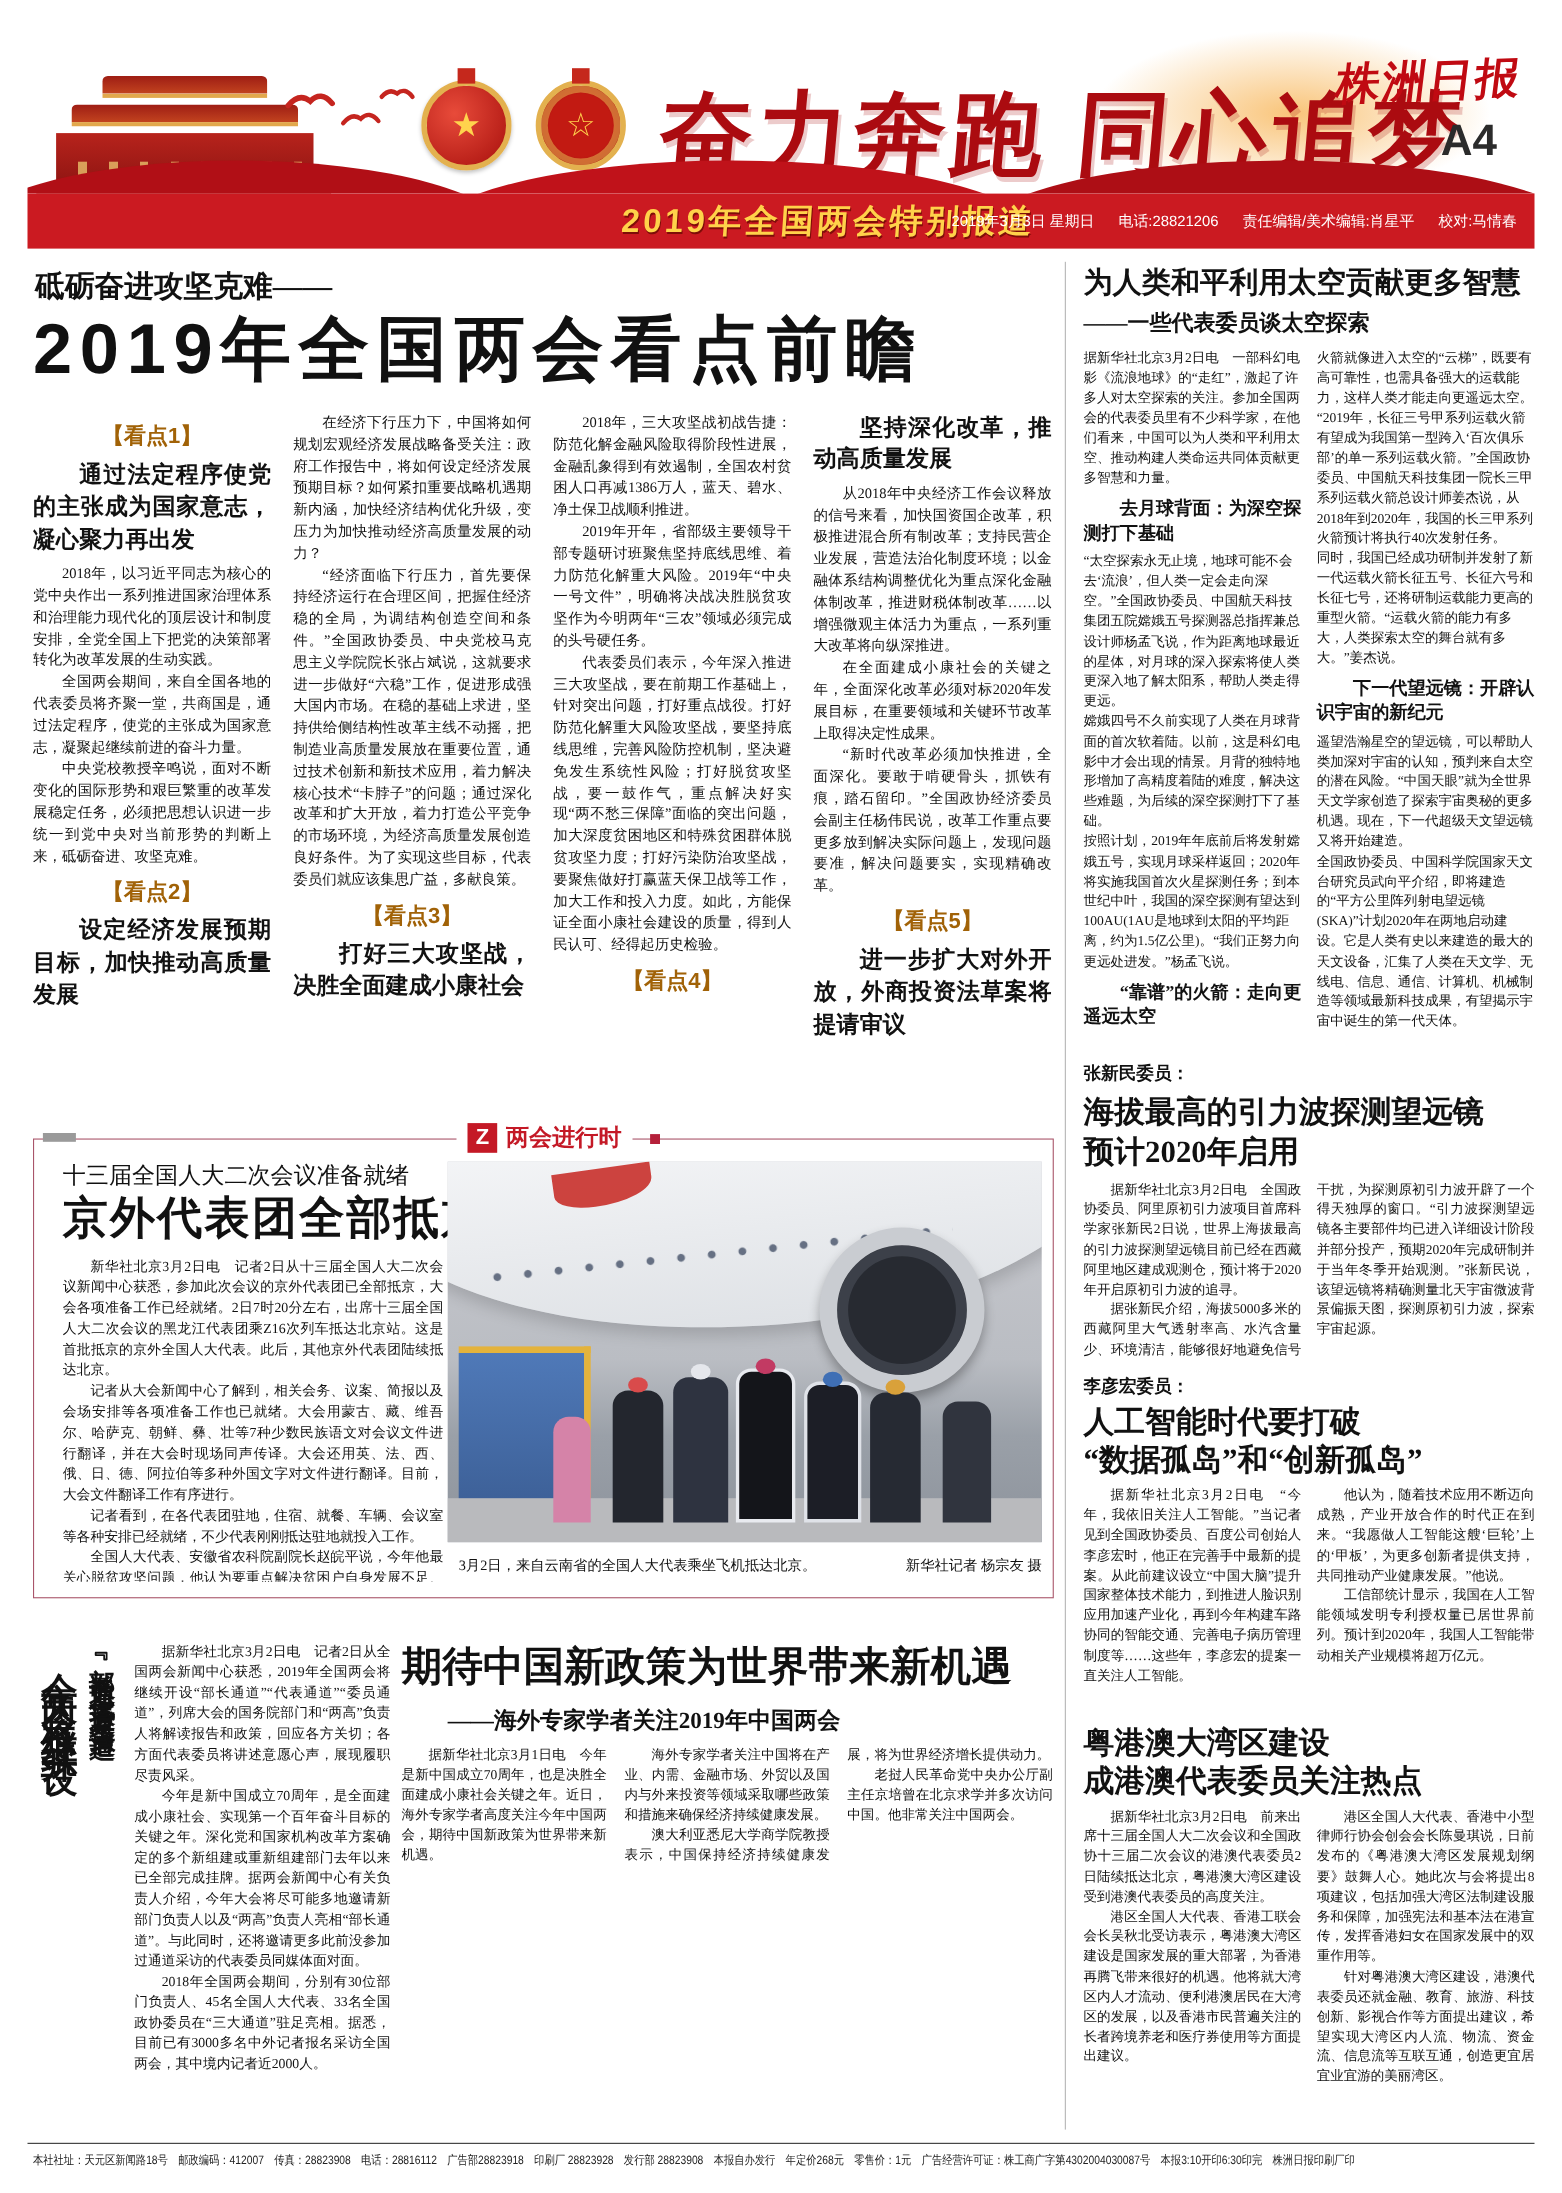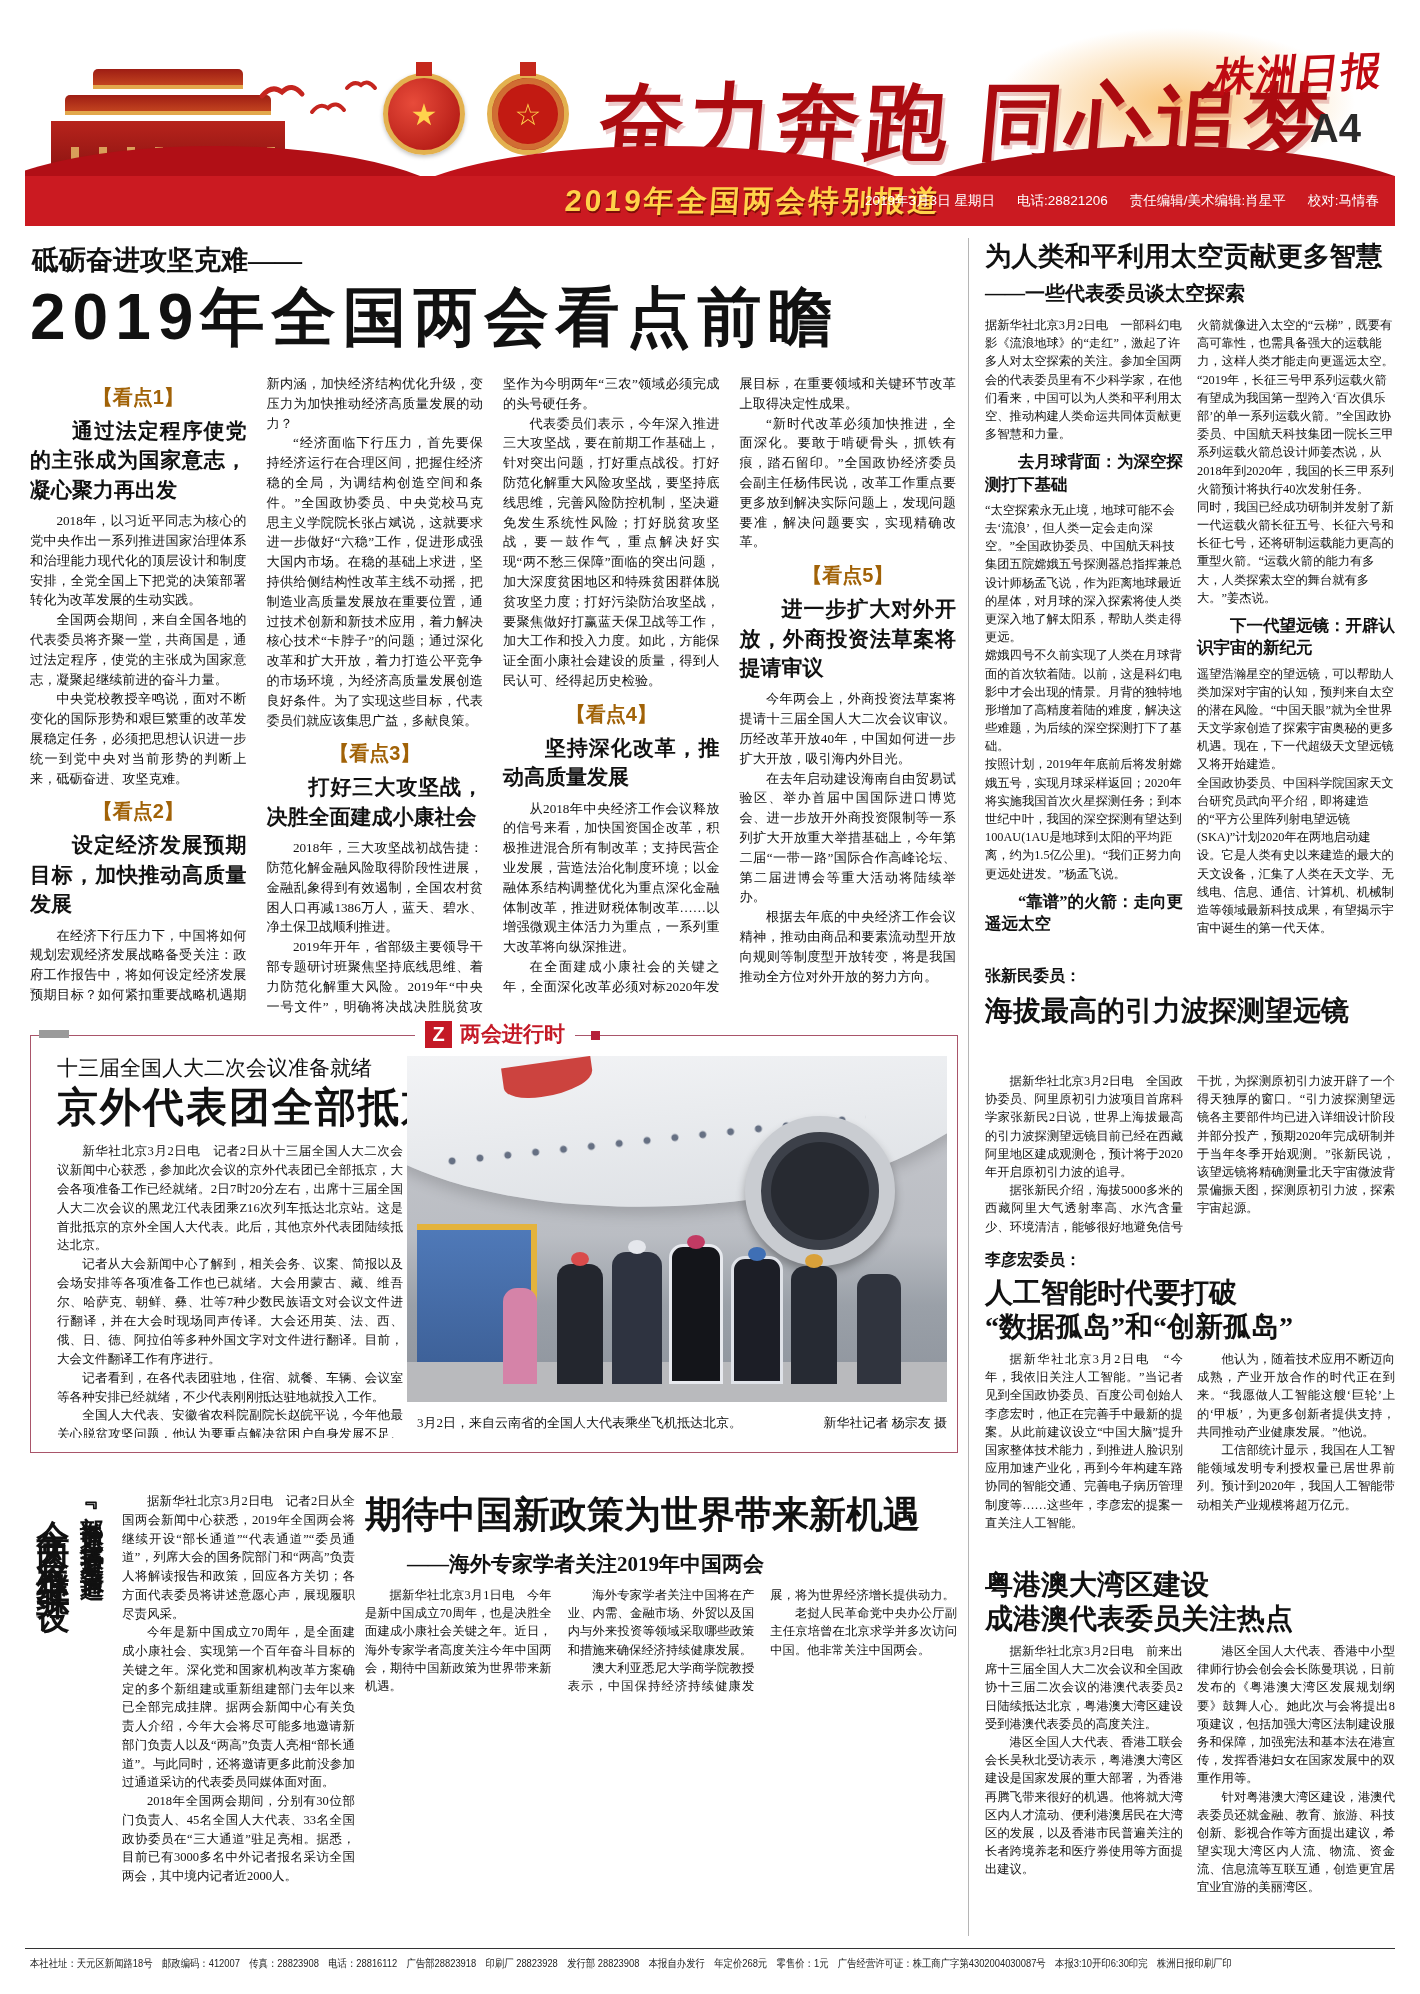--- a/index.html
+++ b/index.html
@@ -198,25 +198,20 @@
       <div class="sec-title">坚持深化改革，推动高质量发展</div>
       <div>
           <p>从2018年中央经济工作会议释放的信号来看，加快国资国企改革，积极推进混合所有制改革；支持民营企业发展，营造法治化制度环境；以金融体系结构调整优化为重点深化金融体制改革，推进财税体制改革……以增强微观主体活力为重点，一系列重大改革将向纵深推进。</p>
           <p>在全面建成小康社会的关键之年，全面深化改革必须对标2020年发展目标，在重要领域和关键环节改革上取得决定性成果。</p>
           <p>“新时代改革必须加快推进，全面深化。要敢于啃硬骨头，抓铁有痕，踏石留印。”全国政协经济委员会副主任杨伟民说，改革工作重点要更多放到解决实际问题上，发现问题要准，解决问题要实，实现精确改革。</p>
         </div>
     </div>
     <div>
       <div class="sec-tag">【看点5】</div>
       <div class="sec-title">进一步扩大对外开放，外商投资法草案将提请审议</div>
-      <div>
-          <p>今年两会上，外商投资法草案将提请十三届全国人大二次会议审议。历经改革开放40年，中国如何进一步扩大开放，吸引海内外目光。</p>
-          <p>在去年启动建设海南自由贸易试验区、举办首届中国国际进口博览会、进一步放开外商投资限制等一系列扩大开放重大举措基础上，今年第二届“一带一路”国际合作高峰论坛、第二届进博会等重大活动将陆续举办。</p>
-          <p>根据去年底的中央经济工作会议精神，推动由商品和要素流动型开放向规则等制度型开放转变，将是我国推动全方位对外开放的努力方向。</p>
-        </div>
     </div>
 
   </div>
 
   <div class="vrule"></div>
 
   <div class="sp-headline">为人类和平利用太空贡献更多智慧</div>
   <div class="sp-subtitle">——一些代表委员谈太空探索</div>
   <div class="sp-body">
     <div>
@@ -237,20 +232,21 @@
     <h4>下一代望远镜：开辟认识宇宙的新纪元</h4>
     <div>
         <p>遥望浩瀚星空的望远镜，可以帮助人类加深对宇宙的认知，预判来自太空的潜在风险。“中国天眼”就为全世界天文学家创造了探索宇宙奥秘的更多机遇。现在，下一代超级天文望远镜又将开始建造。</p>
         <p>全国政协委员、中国科学院国家天文台研究员武向平介绍，即将建造的“平方公里阵列射电望远镜(SKA)”计划2020年在两地启动建设。它是人类有史以来建造的最大的天文设备，汇集了人类在天文学、无线电、信息、通信、计算机、机械制造等领域最新科技成果，有望揭示宇宙中诞生的第一代天体。</p>
       </div>
 
   </div>
 
   <div class="rt-label" style="top:966px">张新民委员：</div>
   <div class="rt-h" style="top:992px">海拔最高的引力波探测望远镜</div>
+  <div class="rt-h" style="top:1028px">预计2020年启用</div>
   <div class="rt-body" style="top:1072px; height:172px">
       <p>据新华社北京3月2日电　全国政协委员、阿里原初引力波项目首席科学家张新民2日说，世界上海拔最高的引力波探测望远镜目前已经在西藏阿里地区建成观测仓，预计将于2020年开启原初引力波的追寻。</p>
       <p>据张新民介绍，海拔5000多米的西藏阿里大气透射率高、水汽含量少、环境清洁，能够很好地避免信号干扰，为探测原初引力波开辟了一个得天独厚的窗口。“引力波探测望远镜各主要部件均已进入详细设计阶段并部分投产，预期2020年完成研制并于当年冬季开始观测。”张新民说，该望远镜将精确测量北天宇宙微波背景偏振天图，探测原初引力波，探索宇宙起源。</p>
     </div>
 
   <div class="rt-label" style="top:1250px">李彦宏委员：</div>
   <div class="rt-h" style="top:1308px">“数据孤岛”和“创新孤岛”</div>
   <div class="rt-h" style="top:1274px">人工智能时代要打破</div>
   <div class="rt-body" style="top:1350px; height:200px">
       <p>据新华社北京3月2日电　“今年，我依旧关注人工智能。”当记者见到全国政协委员、百度公司创始人李彦宏时，他正在完善手中最新的提案。从此前建议设立“中国大脑”提升国家整体技术能力，到推进人脸识别应用加速产业化，再到今年构建车路协同的智能交通、完善电子病历管理制度等……这些年，李彦宏的提案一直关注人工智能。</p>

